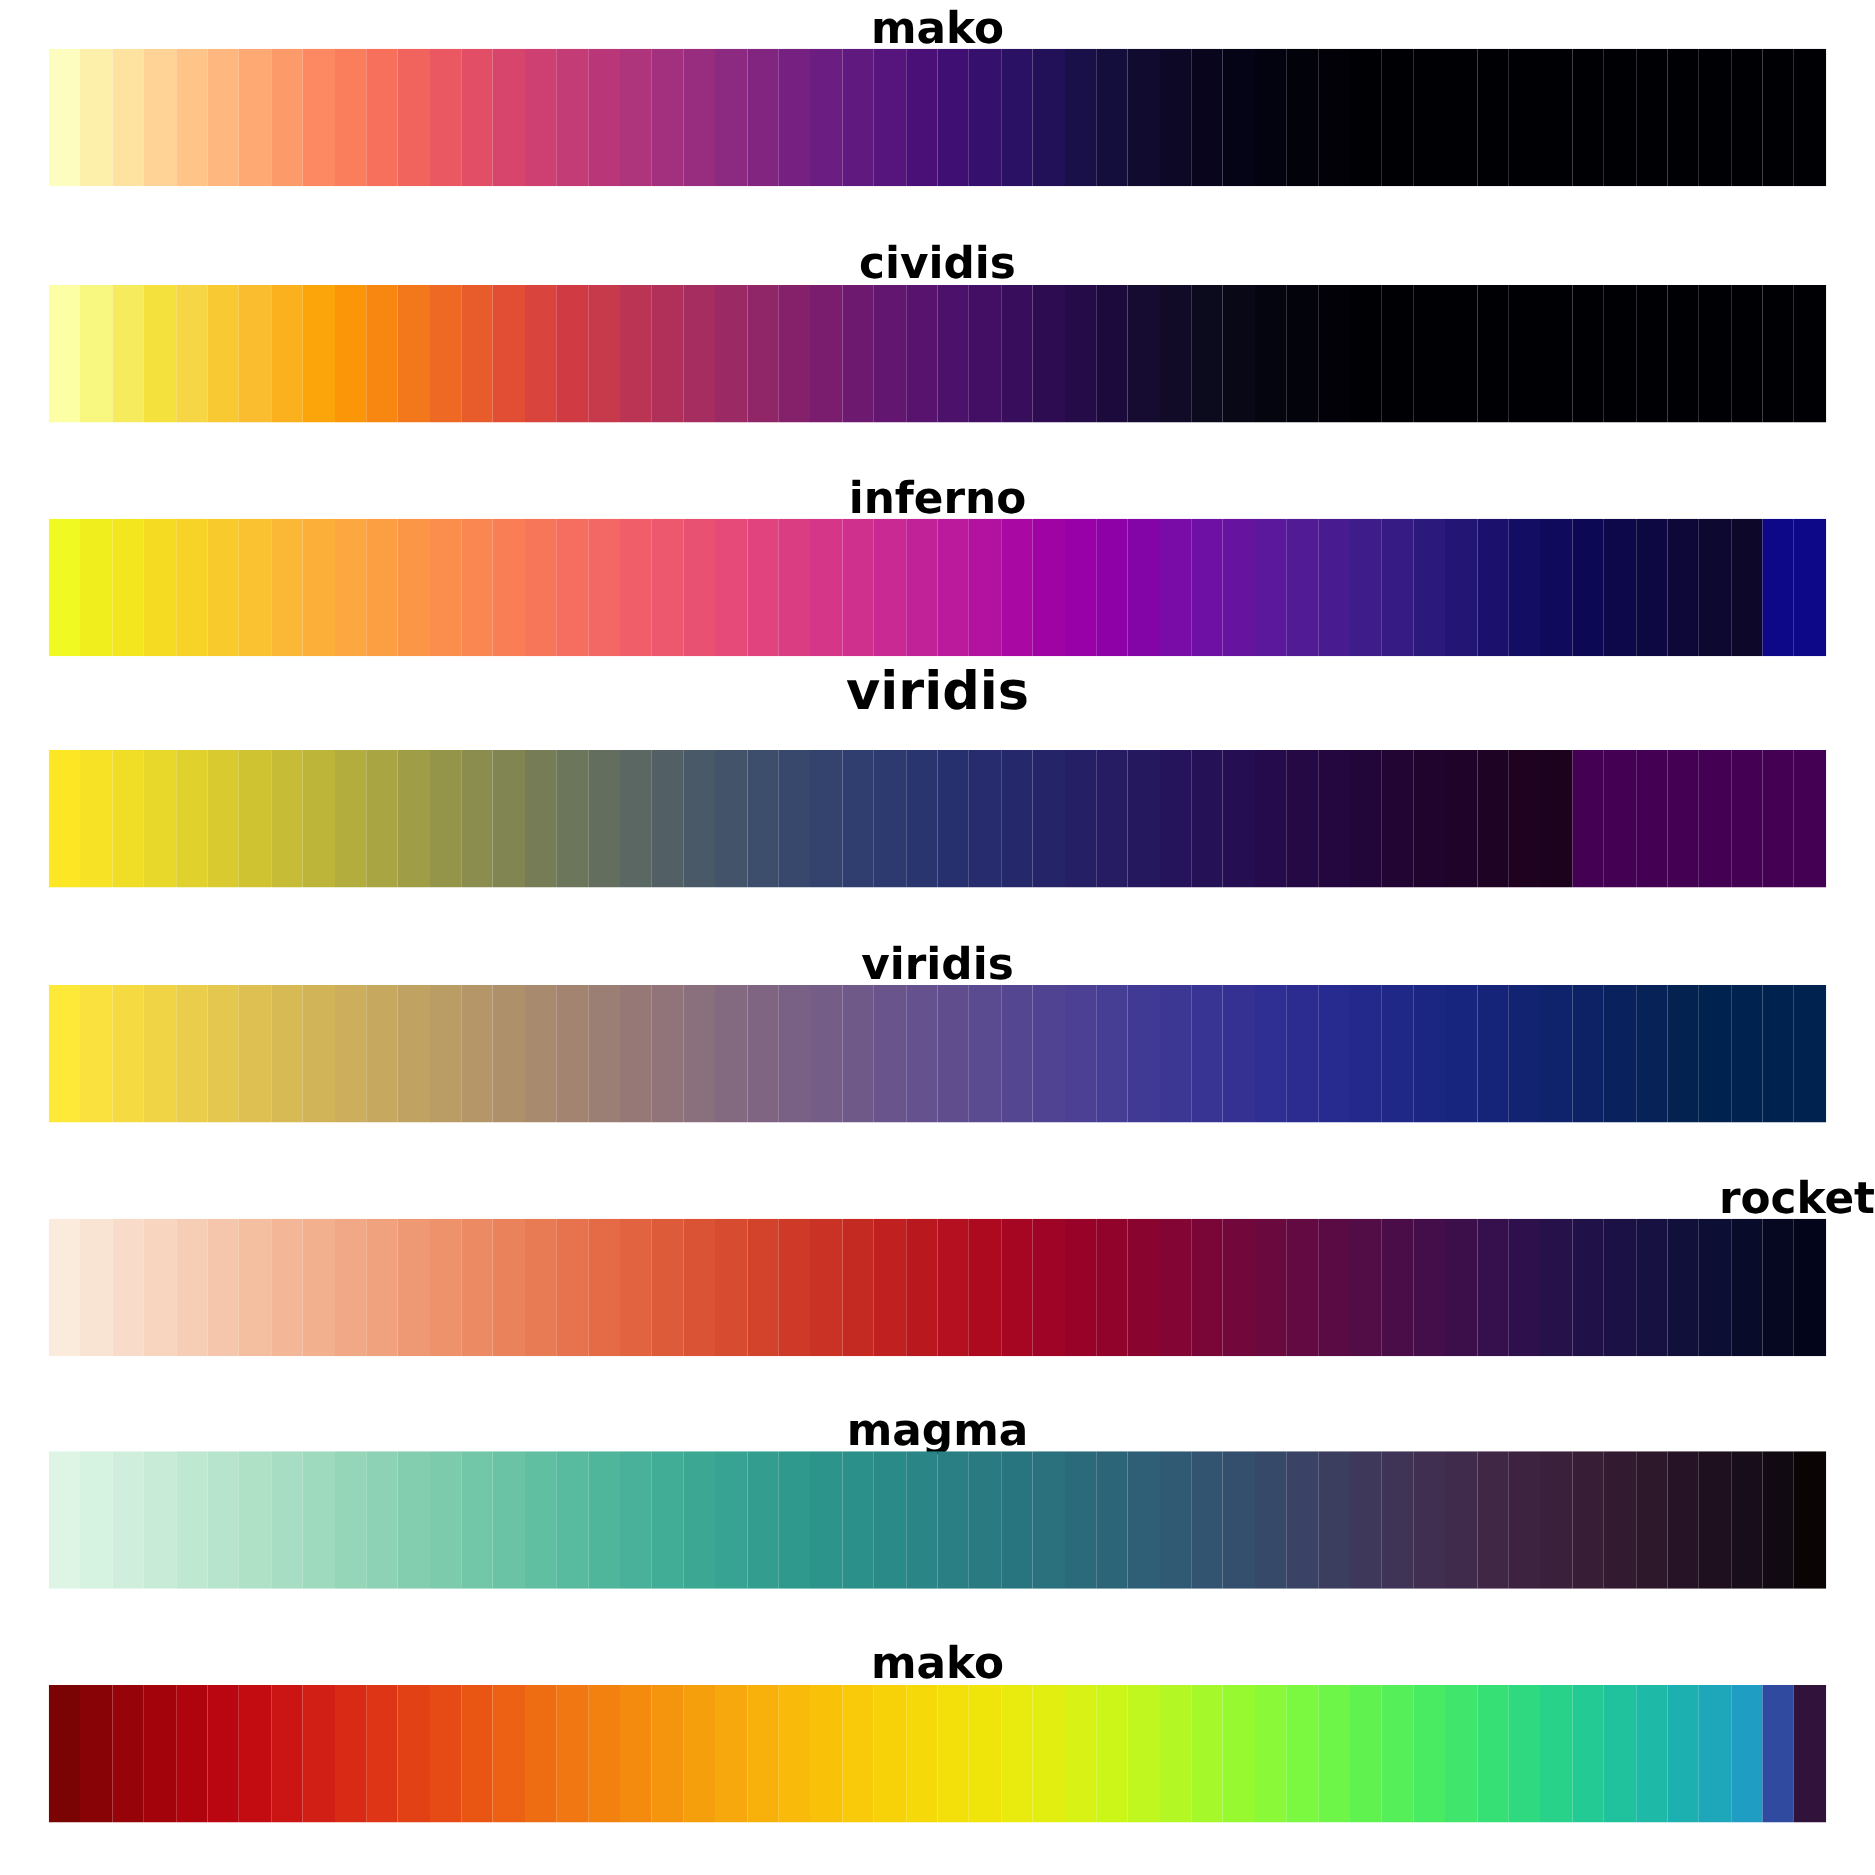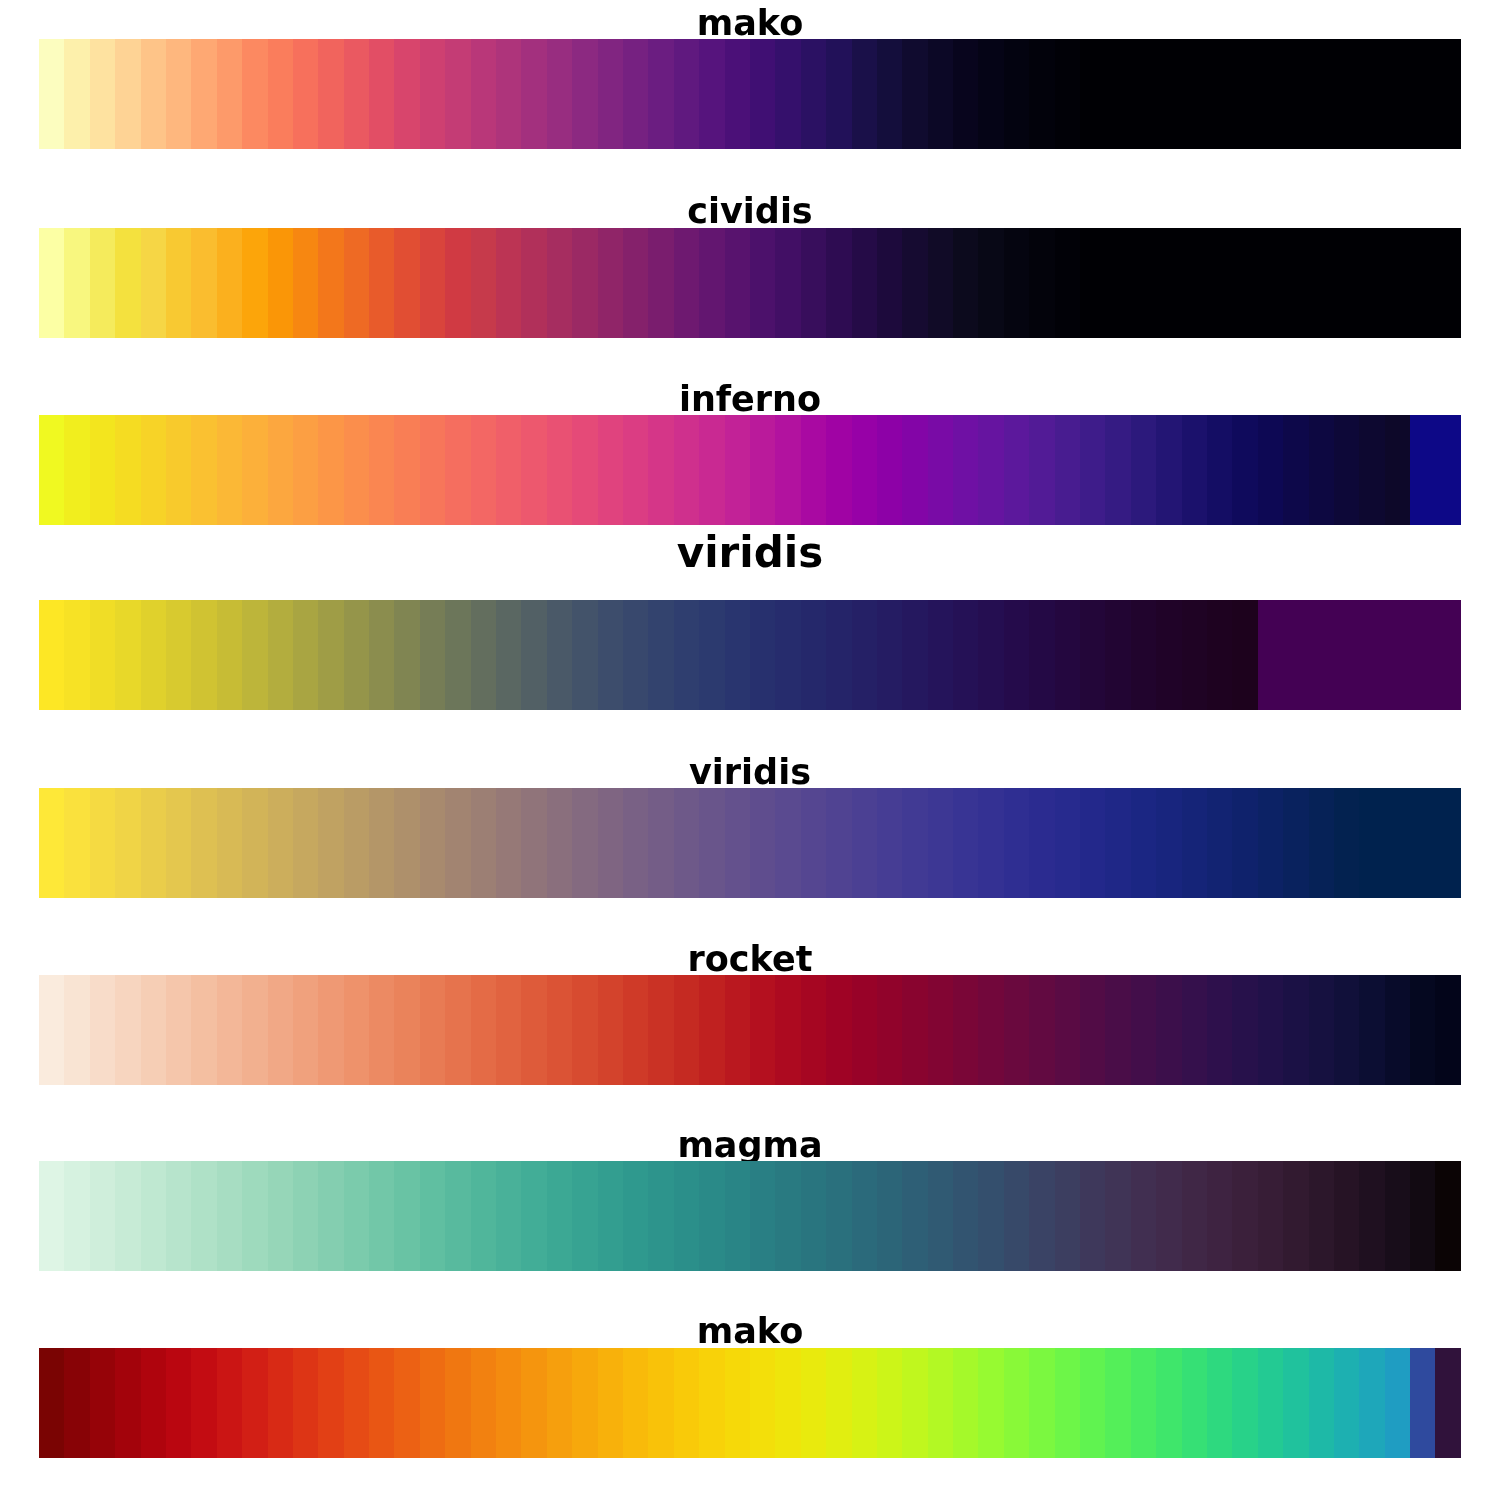--- a/index.html
+++ b/index.html
@@ -355,21 +355,21 @@
         <div class="cmap-swatch" style="background: rgb(9, 34, 94);"></div>
         <div class="cmap-swatch" style="background: rgb(6, 34, 87);"></div>
         <div class="cmap-swatch" style="background: rgb(3, 34, 80);"></div>
         <div class="cmap-swatch" style="background: rgb(0, 34, 78);"></div>
         <div class="cmap-swatch" style="background: rgb(0, 34, 78);"></div>
         <div class="cmap-swatch" style="background: rgb(0, 34, 78);"></div>
         <div class="cmap-swatch" style="background: rgb(0, 34, 78);"></div>
       </div>
     </div>
     <div class="cmap-row">
-      <div class="cmap-title" style="top: 938px; font-size: 35px;">rocket</div>
+      <div class="cmap-title" style="top: 938px; font-size: 35px; text-align: right;">rocket</div>
       <div class="cmap-bar" style="top: 975px; left: 39px; width: 1422px; height: 110px;">
         <div class="cmap-swatch" style="background: rgb(250, 235, 221);"></div>
         <div class="cmap-swatch" style="background: rgb(249, 228, 211);"></div>
         <div class="cmap-swatch" style="background: rgb(248, 220, 201);"></div>
         <div class="cmap-swatch" style="background: rgb(247, 213, 191);"></div>
         <div class="cmap-swatch" style="background: rgb(246, 206, 181);"></div>
         <div class="cmap-swatch" style="background: rgb(245, 198, 171);"></div>
         <div class="cmap-swatch" style="background: rgb(244, 191, 161);"></div>
         <div class="cmap-swatch" style="background: rgb(243, 183, 152);"></div>
         <div class="cmap-swatch" style="background: rgb(242, 176, 143);"></div>

